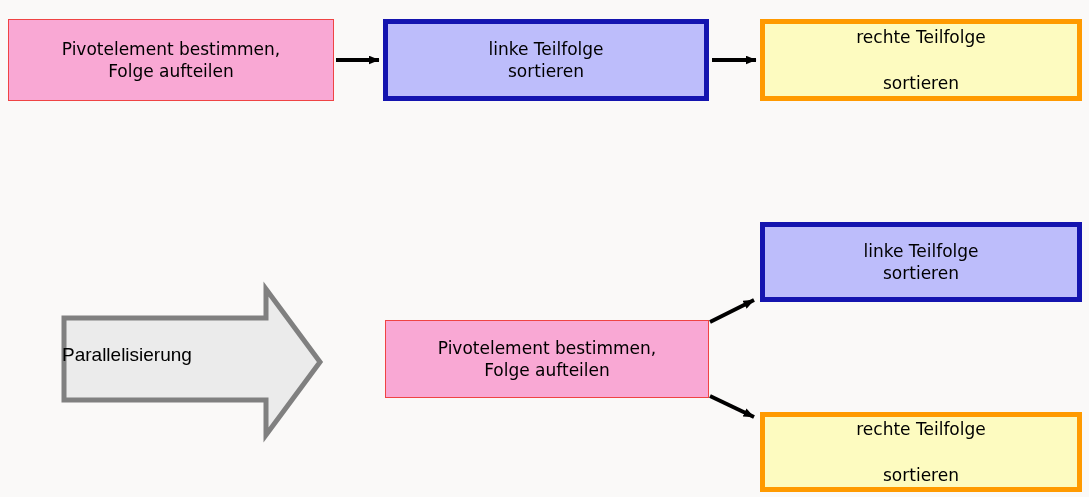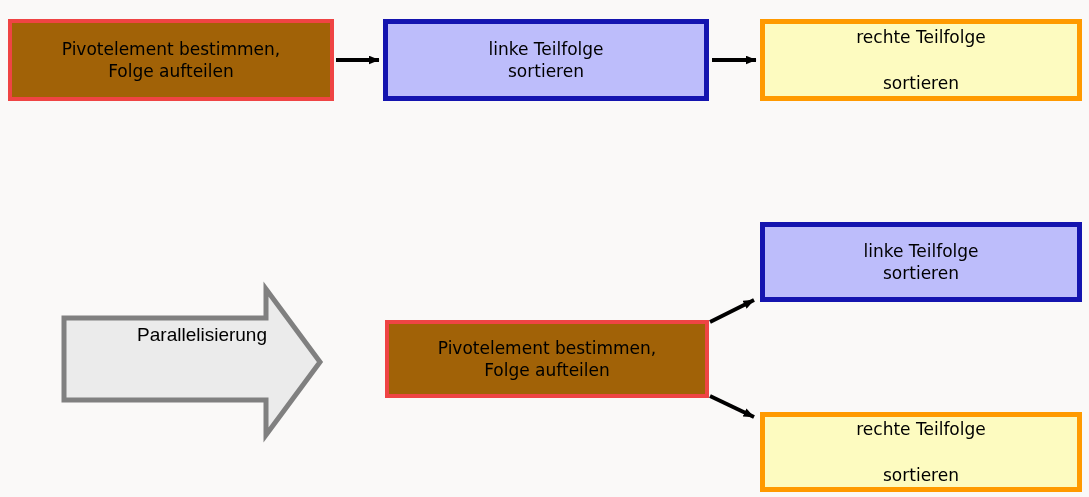--- a/index.html
+++ b/index.html
@@ -19,39 +19,39 @@
     align-items:center;
     justify-content:center;
     text-align:center;
     line-height:1.30;
     font-size:17px;
     color:#000;
     font-family:"DejaVu Sans", sans-serif;
     white-space:pre-line;
   }
   .node .ln{display:block;}
-  .n-pink{background:#a16207;border:4px solid #ef4444;}
+  .n-pink{background:#f9a8d4;border:1px solid #ef4444;}
   .n-blue{background:#BDBDFB;border:5px solid #1414AF;}
   .n-yellow{background:#FDFBC0;border:5px solid #FF9A00;gap:24px;}
 
   
   #box-top-pivot   {left:8px;  top:19px;  width:326px; height:82px;}
   #box-top-left    {left:383px;top:19px;  width:326px; height:82px;}
   #box-top-right   {left:760px;top:19px;  width:322px; height:82px;}
 
   
   #box-bot-pivot   {left:385px;top:320px; width:324px; height:78px;}
   #box-bot-left    {left:760px;top:222px; width:322px; height:80px;}
   #box-bot-right   {left:760px;top:412px; width:322px; height:80px;}
 
   .para-label{
     position:absolute;
-    left:62px; top:324px;
+    left:62px; top:344px;
     width:205px;
-    text-align:right;
+    text-align:left;
     font-family:"Liberation Sans", sans-serif;
     font-size:19px;
     color:#000;
     pointer-events:none;
   }
   svg.overlay{position:absolute;left:0;top:0;width:1089px;height:497px;pointer-events:none;}
 </style>
 </head>
 <body>
 

